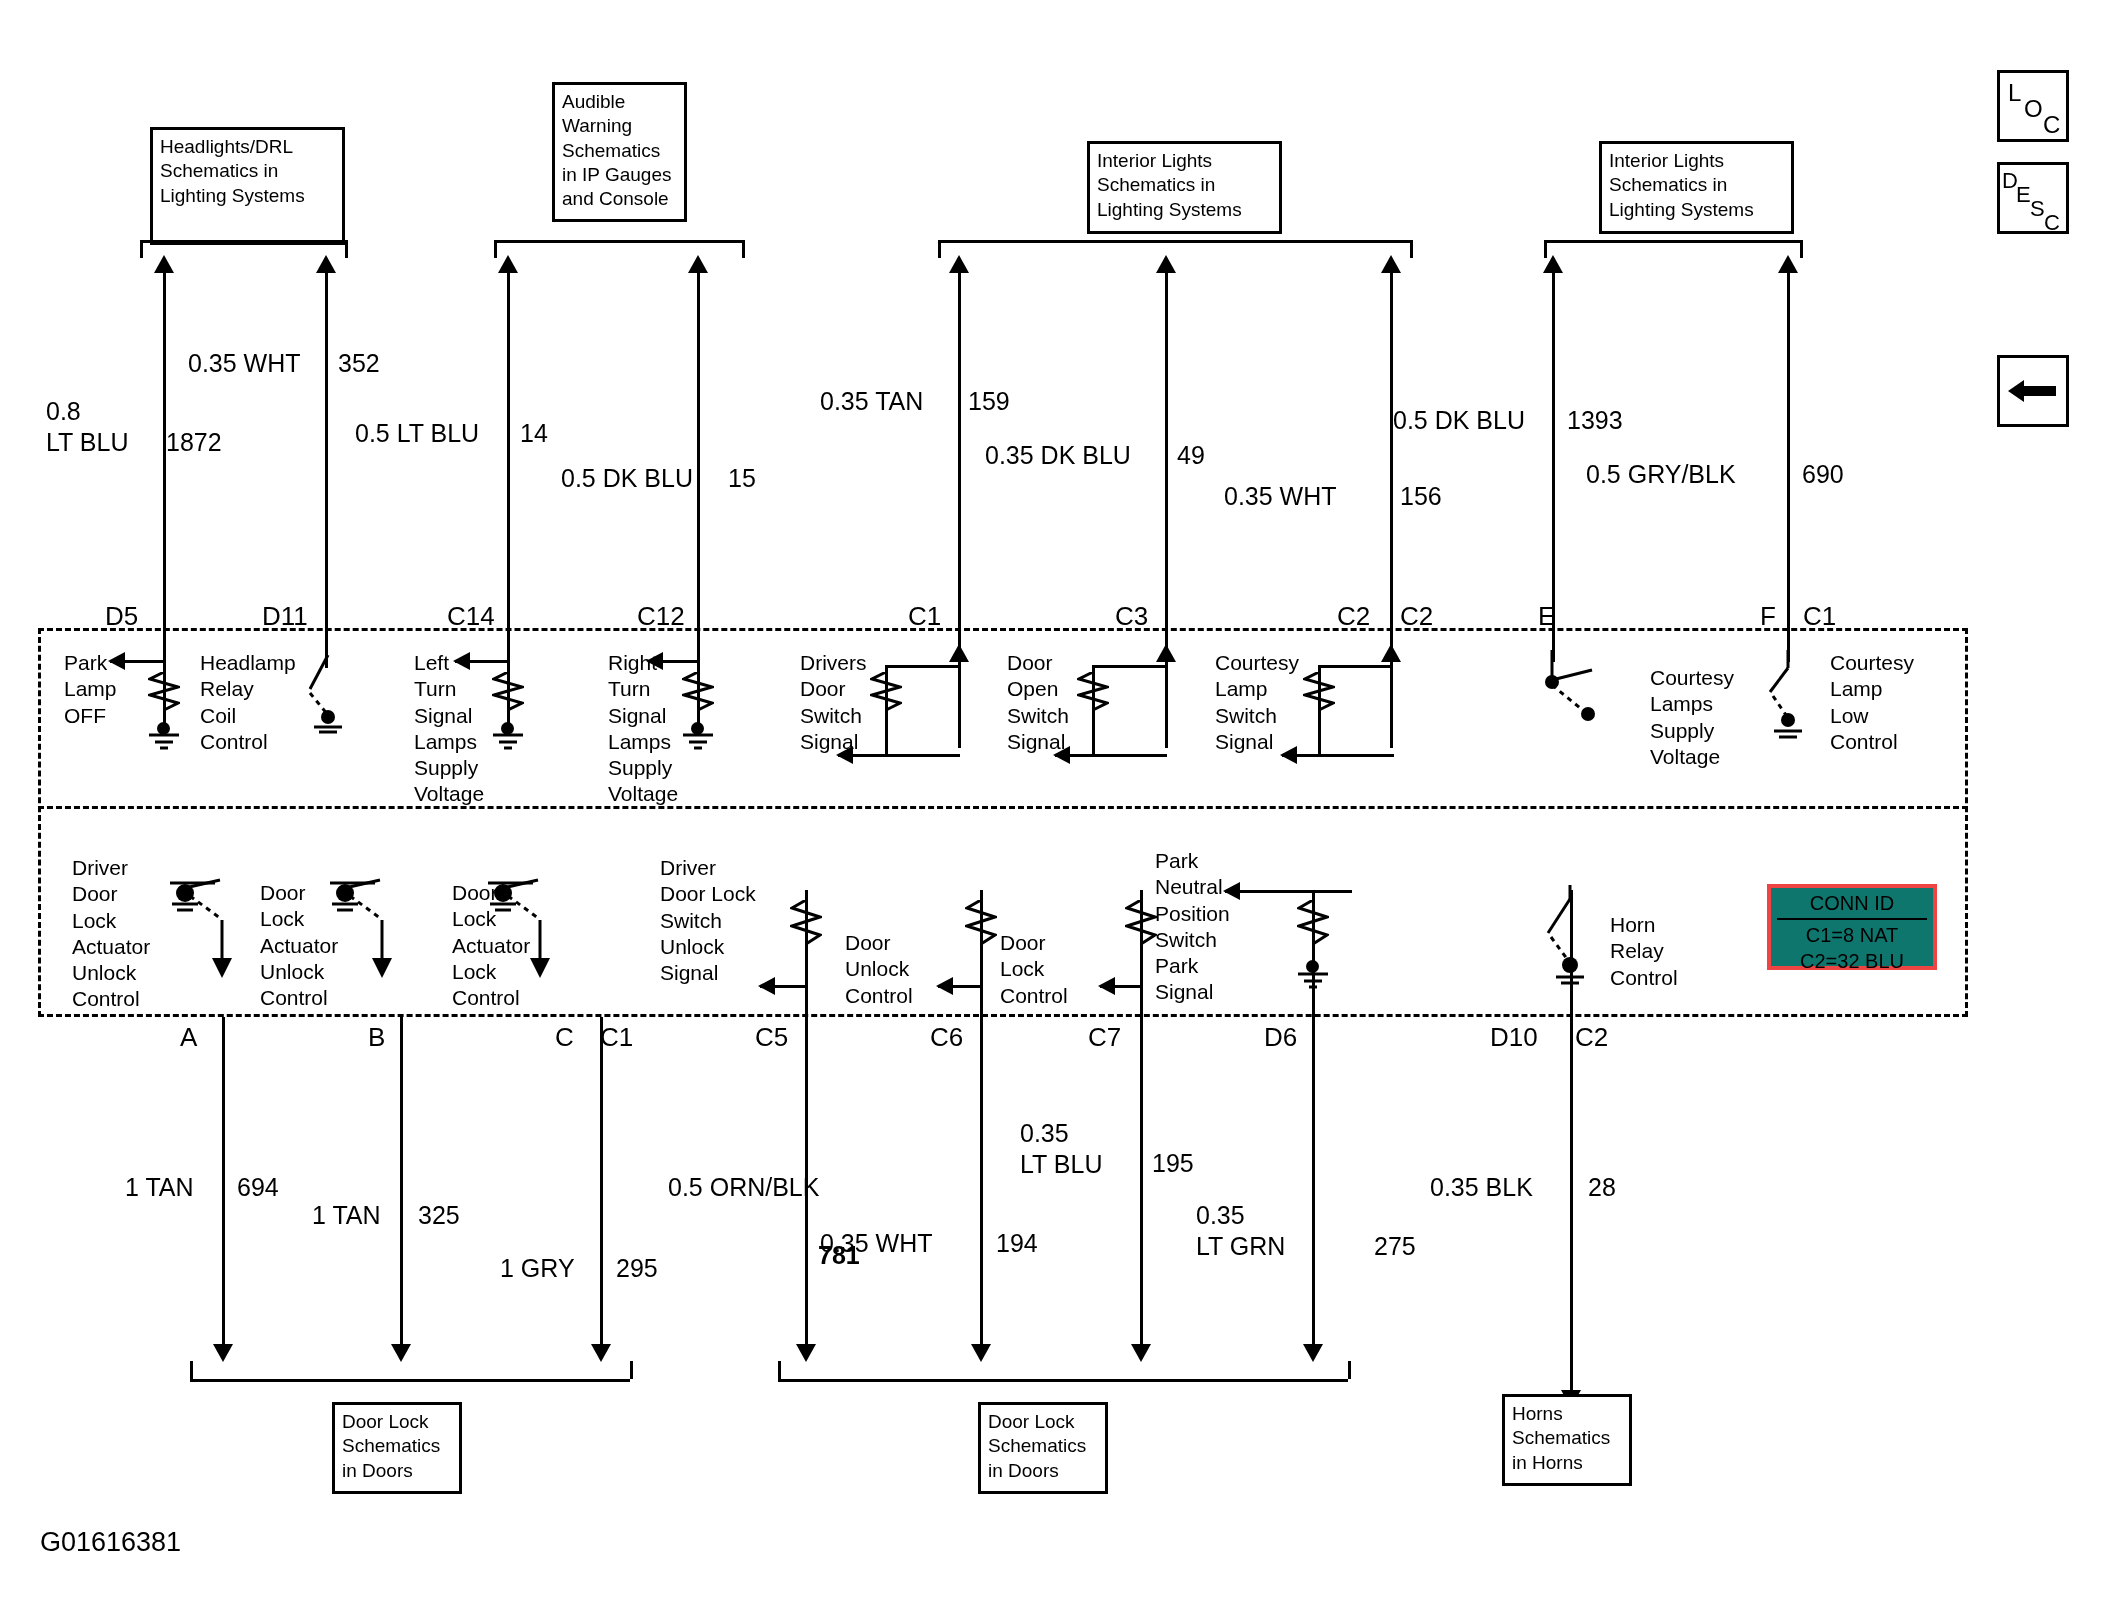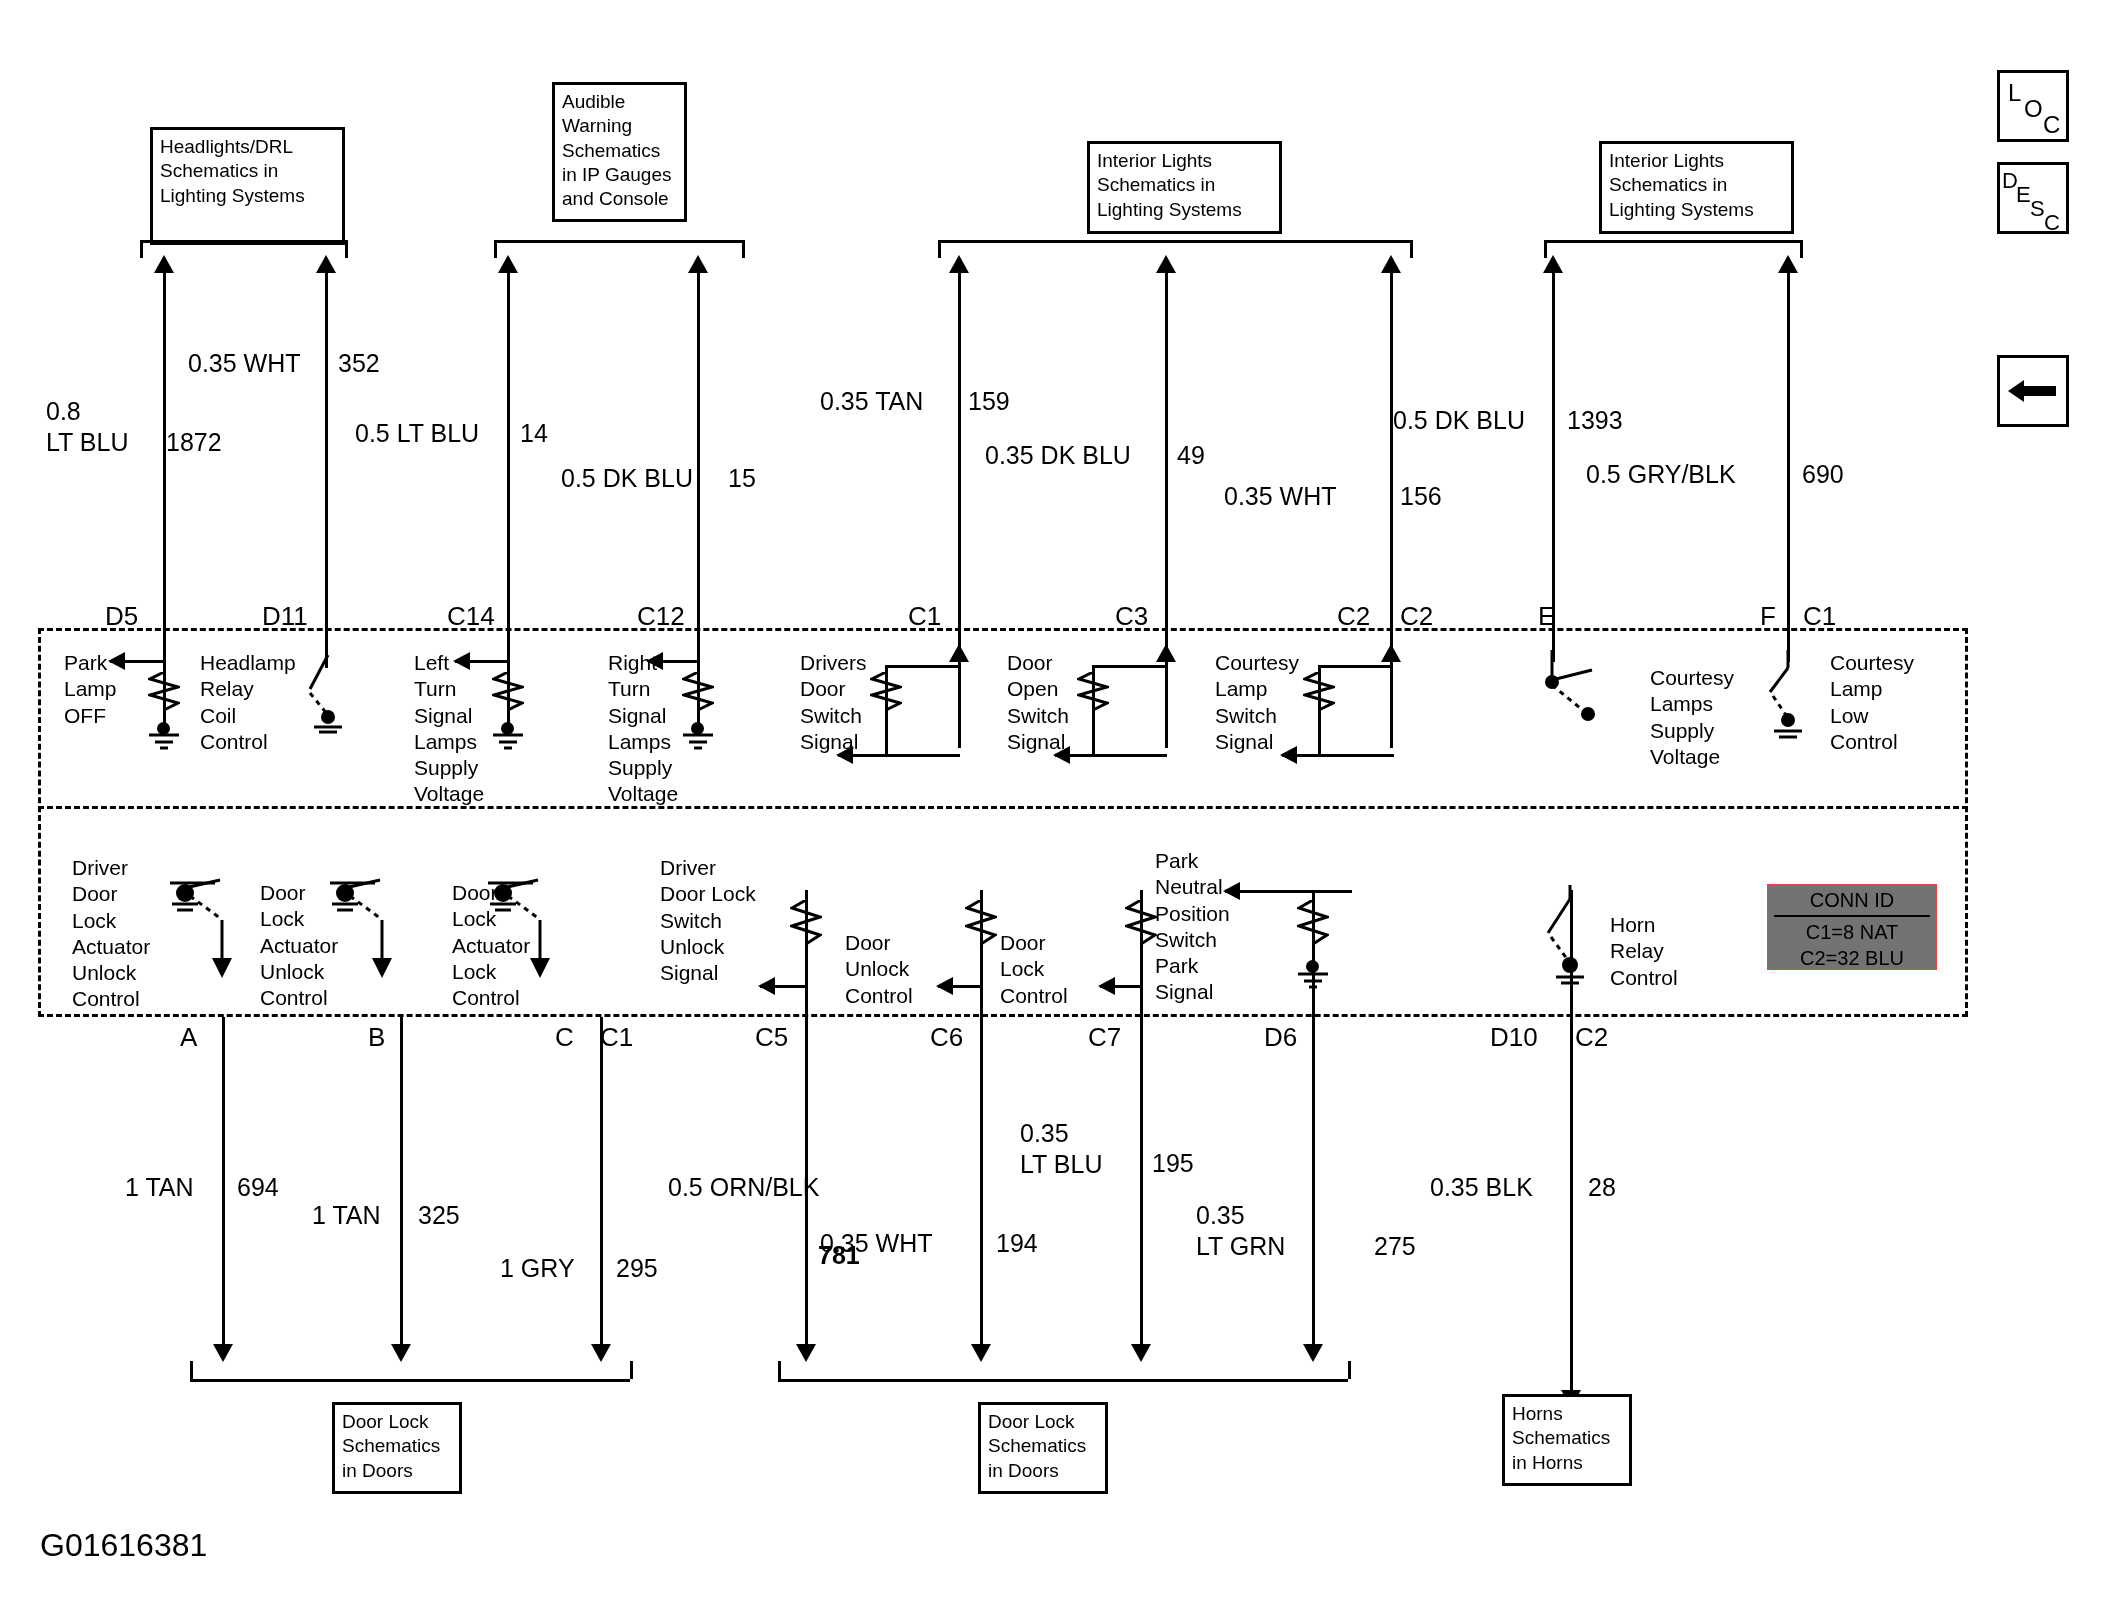--- a/index.html
+++ b/index.html
@@ -92,32 +92,32 @@
     border: 3px solid #000;
     background: #fff;
     box-sizing: border-box;
   }
   .loc-txt {
     position: absolute;
     font-size: 21px;
   }
   .footer {
     position: absolute;
-    font-size: 32px;
+    font-size: 27px;
   }
   .dot {
     position: absolute;
     width: 13px; height: 13px;
     background: #000;
     border-radius: 50%;
   }
   .connid {
     position: absolute;
-    border: 1px solid #ef4444;
-    background: #737373;
+    border: 4px solid #ef4444;
+    background: #0f766e;
     box-sizing: border-box;
     font-size: 20px;
     line-height: 1.3;
     text-align: center;
     padding: 2px 6px;
   }
   .connid .hdr {
     border-bottom: 2px solid #000;
     padding-bottom: 2px;
     margin-bottom: 2px;

